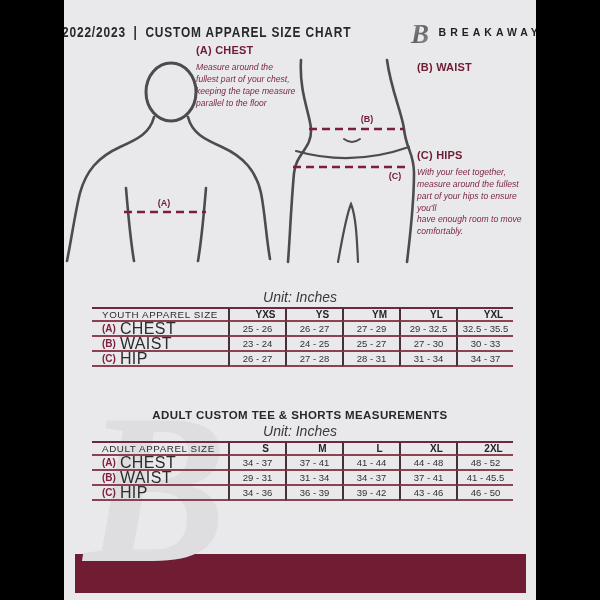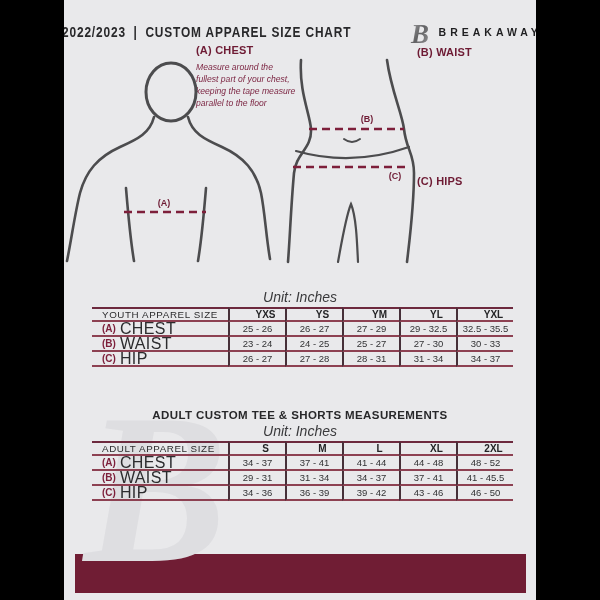--- a/index.html
+++ b/index.html
@@ -101,25 +101,27 @@
       <text x="164" y="206">(A)</text>
       <text x="367" y="122">(B)</text>
       <text x="395" y="179">(C)</text>
     </g>
   </svg>
 
   <div class="mblock" style="top:44px;left:132px;width:100px;">
     <p class="mhead">(A) CHEST</p>
     <p class="mtext">Measure around the fullest part of your chest, keeping the tape measure parallel to the floor</p>
   </div>
-  <div class="mblock" style="top:46px;left:353px;width:107px;">
+  <div class="mblock" style="top:61px;left:353px;width:107px;">
     <p class="mhead">(B) WAIST</p>
   </div>
-  <div class="mblock" style="top:175px;left:353px;width:112px;">
+  <div class="mblock" style="top:149px;left:353px;width:112px;">
     <p class="mhead">(C) HIPS</p>
+    <p class="mtext pre">With your feet together, measure around the fullest part of your hips to ensure you'll
+have enough room to move comfortably.</p>
   </div>
 
   <div class="watermark">B</div>
 
   <div class="sec-unit" style="top:289px;">Unit: Inches</div>
 
   <div class="sizetable" style="top:307px;">
     <div class="c top left sizelabel">YOUTH APPAREL SIZE</div>
     <div class="c top vline colhead">YXS</div>
     <div class="c top vline colhead">YS</div>

